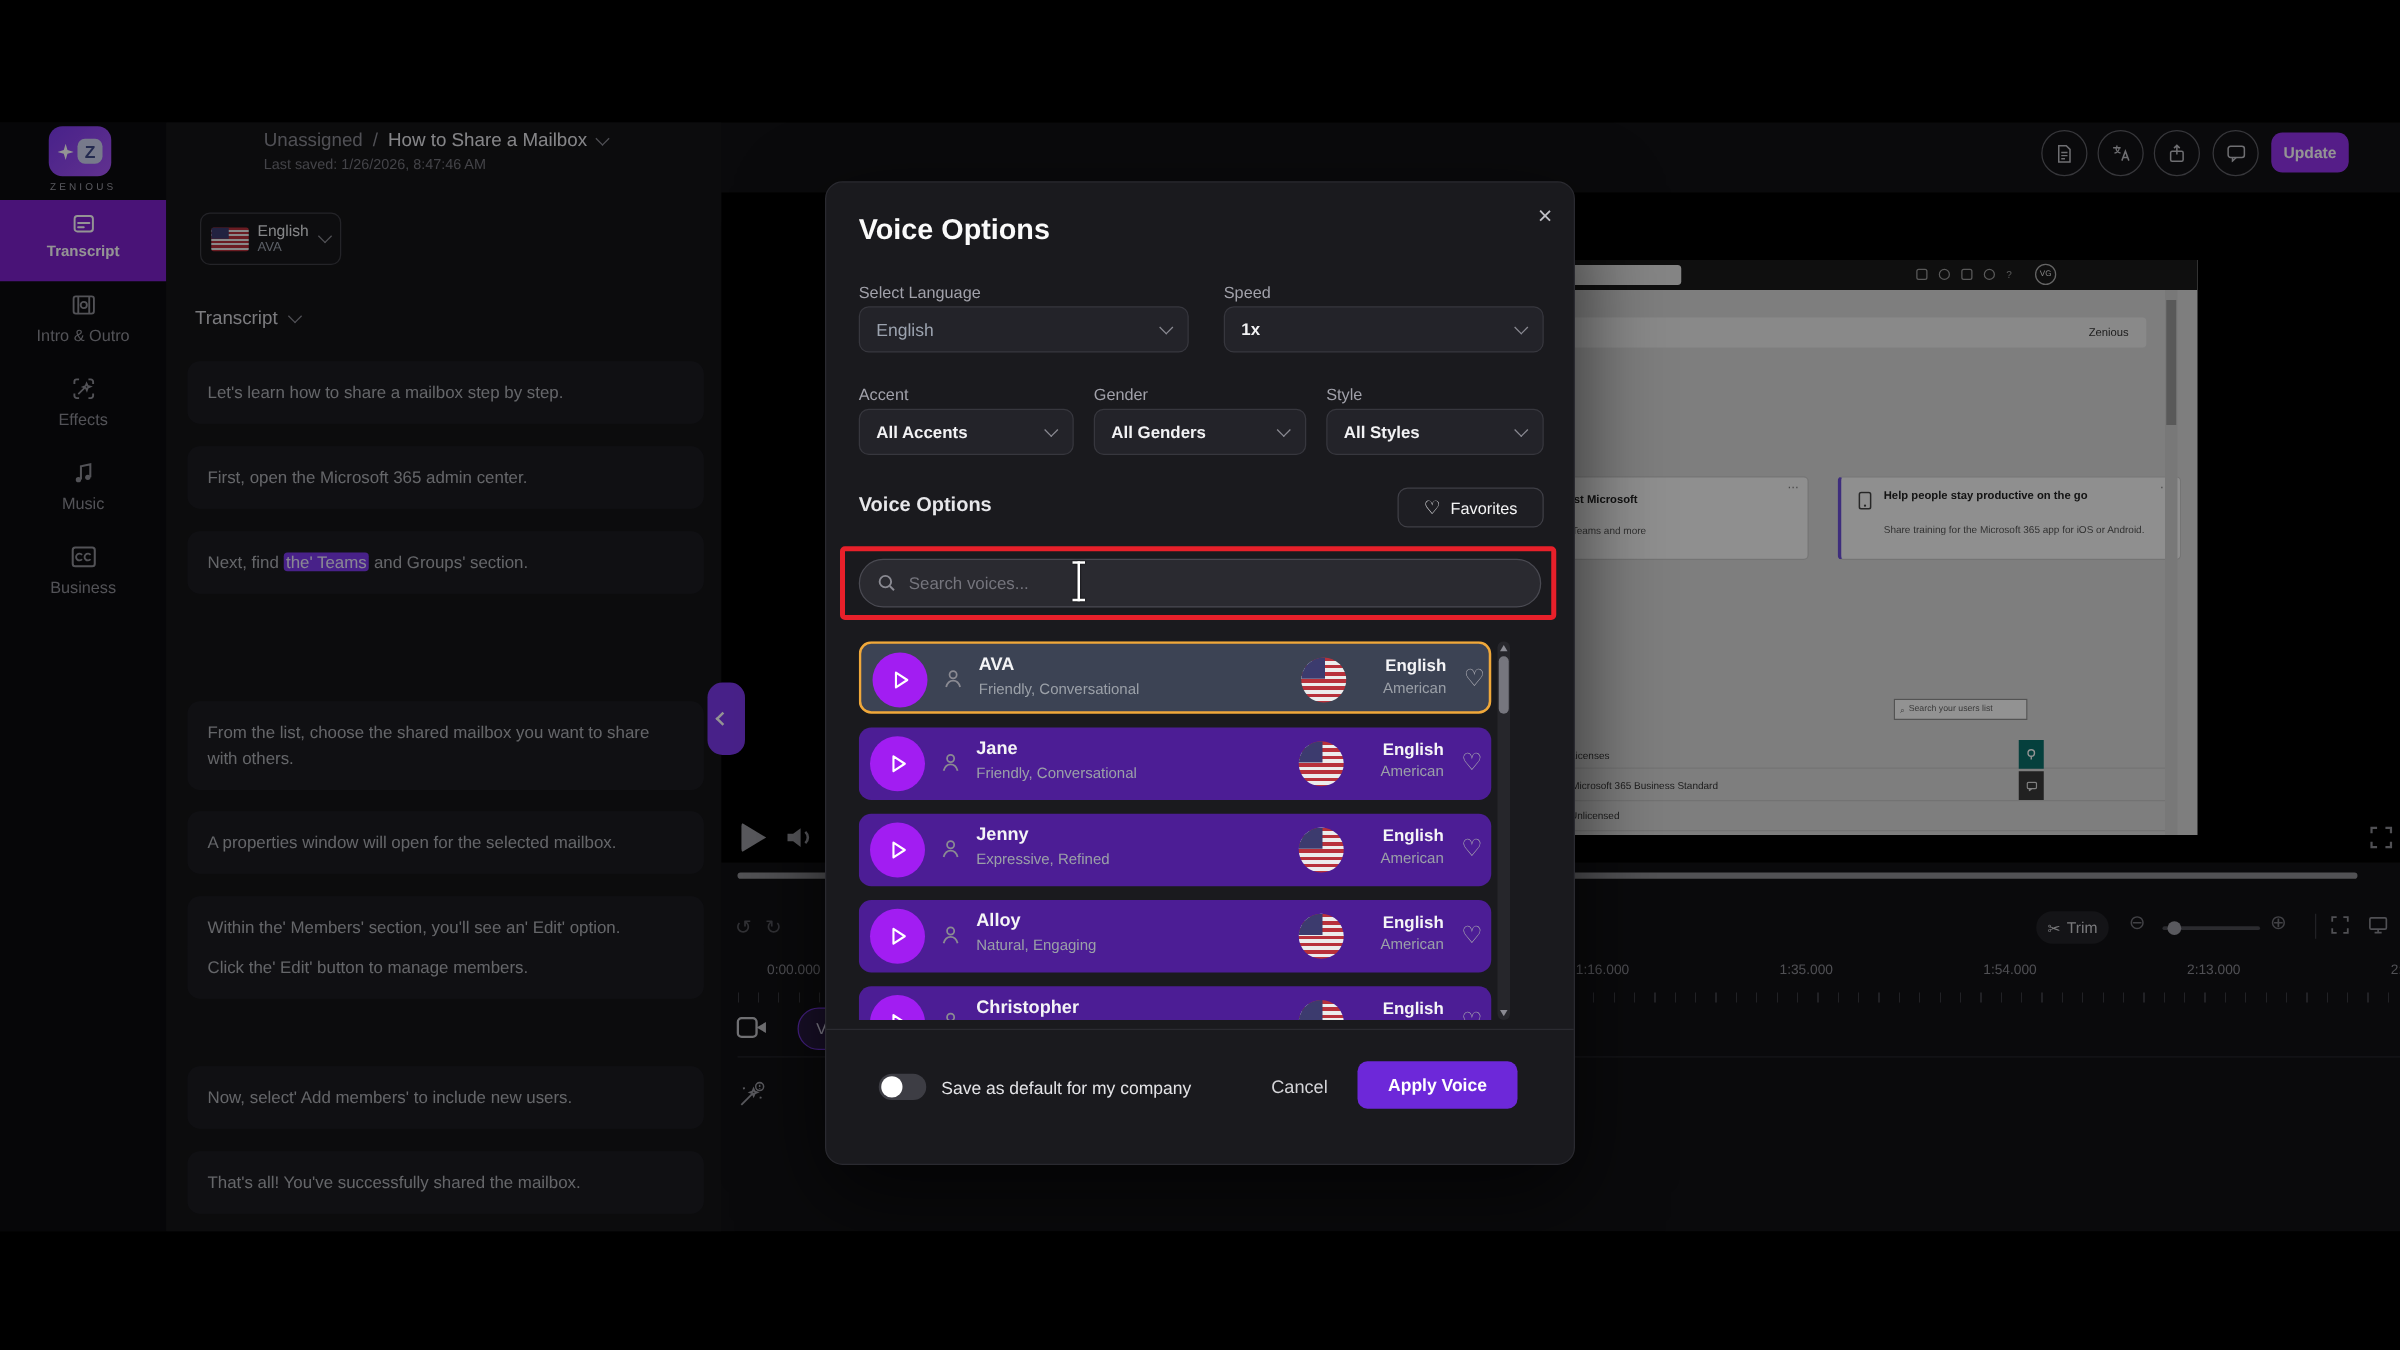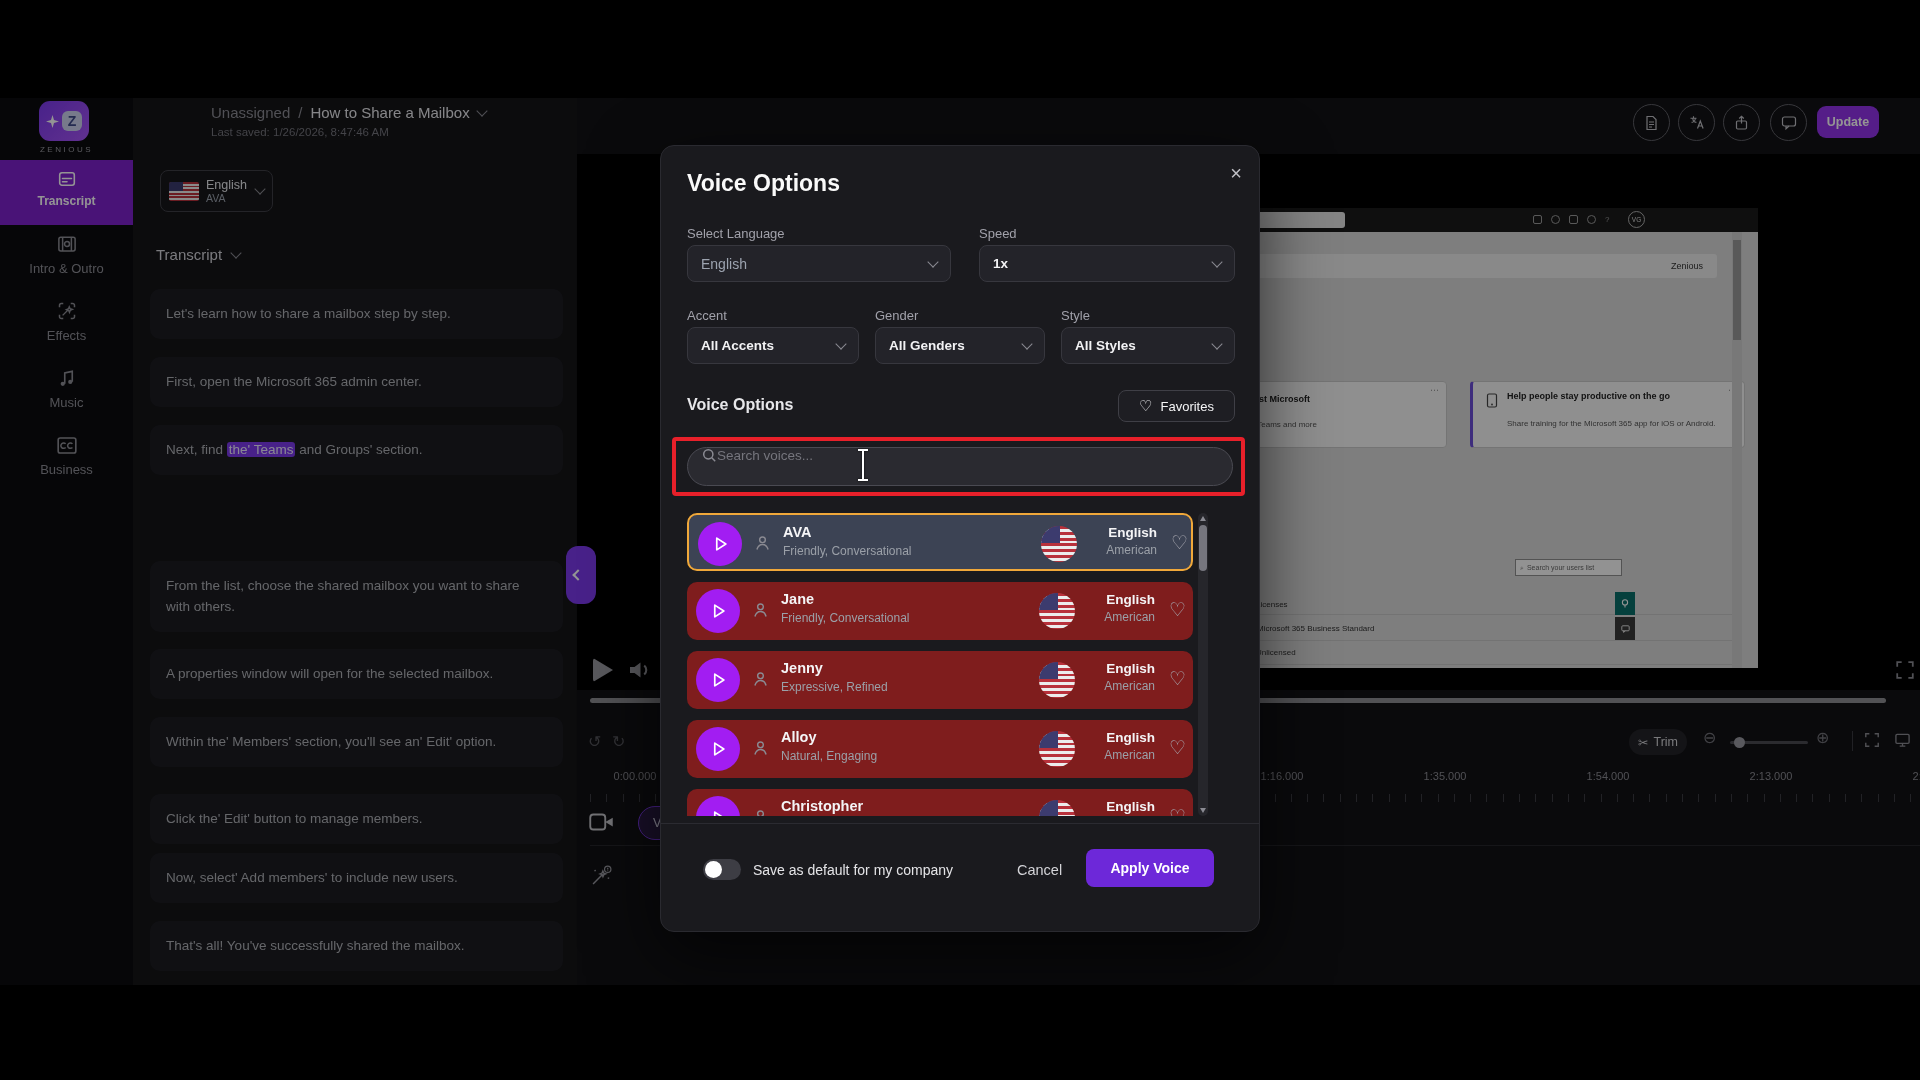--- a/index.html
+++ b/index.html
@@ -101,30 +101,30 @@
   .dd{position:absolute;height:37px;background:#232329;border:1px solid #37373E;border-radius:8px;
     display:flex;align-items:center;justify-content:space-between;padding:0 13px}
   .dd .val{font-size:13.5px;font-weight:bold;color:#F2F2F4}
   .dd.muted .val{color:#9CA3AF;font-weight:normal;font-size:14px}
   .sectlbl{position:absolute;left:26px;top:250px;font-size:16px;font-weight:bold;color:#E7E7EA}
   .favbtn{position:absolute;left:457px;top:244px;width:117px;height:32px;background:#1E1E23;border:1px solid #3F3F46;
     border-radius:8px;color:#F4F4F5;font-size:13px;font-family:inherit;display:flex;align-items:center;justify-content:center;gap:8px}
   .favbtn .h{font-size:15px;color:#E4E4E7}
   .redbox{position:absolute;left:11px;top:291px;width:573px;height:59px;border:4px solid #E8202A;border-radius:4px;z-index:30}
   .srch{position:absolute;left:26px;top:301px;width:546px;height:39px;background:#2A2A30;border:1px solid #4A4A52;
-    border-radius:20px;display:flex;align-items:flex-start;padding:0 14px;}
+    border-radius:20px;display:flex;align-items:center;padding:0 14px;gap:10px}
   .srch input{flex:1;background:none;border:none;outline:none;color:#E4E4E7;font-size:13.5px;font-family:inherit}
   .srch input::placeholder{color:#75757D}
   .ibeam{position:absolute;left:857px;top:449px;width:12px;height:32px;z-index:40;filter:drop-shadow(0 0 1px rgba(0,0,0,.8))}
   .ibeam::before{content:"";position:absolute;left:5px;top:0;width:2px;height:32px;background:#fff}
   .ibeam::after{content:"";position:absolute;left:1px;top:0;width:10px;height:2px;background:#fff;
     box-shadow:0 30px 0 #fff}
 
   .vlist{position:absolute;left:26px;top:367px;width:548px;height:303px;overflow:hidden}
-  .vrow{position:absolute;left:0;width:506px;height:58px;background:#7f1d1d;border-radius:10px}
+  .vrow{position:absolute;left:0;width:506px;height:58px;background:#4c1d95;border-radius:10px}
   .vrow.sel{background:#3C4354;border:2px solid #F0A83A}
   .play{position:absolute;left:9px;top:7px;width:44px;height:44px;border-radius:50%;background:#A21DF2;
     display:flex;align-items:center;justify-content:center;border:none}
   .person{position:absolute;left:64px;top:18px;color:#8A8A92}
   .vname{position:absolute;left:94px;top:9px;font-size:14.5px;font-weight:bold;color:#F4F4F6}
   .vdesc{position:absolute;left:94px;top:29px;font-size:12px;color:#9BA0A8}
   .rowflag{position:absolute;left:352px;top:11px;width:36px;height:36px}
   .vlang{position:absolute;left:390px;top:10px;width:78px;text-align:right;font-size:13.5px;font-weight:bold;color:#F4F4F6}
   .vacc{position:absolute;left:390px;top:28px;width:78px;text-align:right;font-size:12px;color:#9BA0A8}
   .vheart{position:absolute;left:482px;top:16px;font-size:19px;color:#A7A7AF}
@@ -308,21 +308,21 @@
   </div>
   <div class="tcard tall" style="top:463px">
       <span>From the list, choose the shared mailbox you want to share with others.</span>
     </div>
   <div class="tcard" style="top:551px">
       <span>A properties window will open for the selected mailbox.</span>
     </div>
   <div class="tcard" style="top:619px">
       <span>Within the' Members' section, you'll see an' Edit' option.</span>
     </div>
-  <div class="tcard" style="top:696px">
+  <div class="tcard" style="top:651px">
       <span>Click the' Edit' button to manage members.</span>
     </div>
   <div class="tcard" style="top:755px">
       <span>Now, select' Add members' to include new users.</span>
     </div>
   <div class="tcard" style="top:823px">
       <span>That's all! You've successfully shared the mailbox.</span>
     </div>
 
   <div class="circbtn" style="left:1633px">

